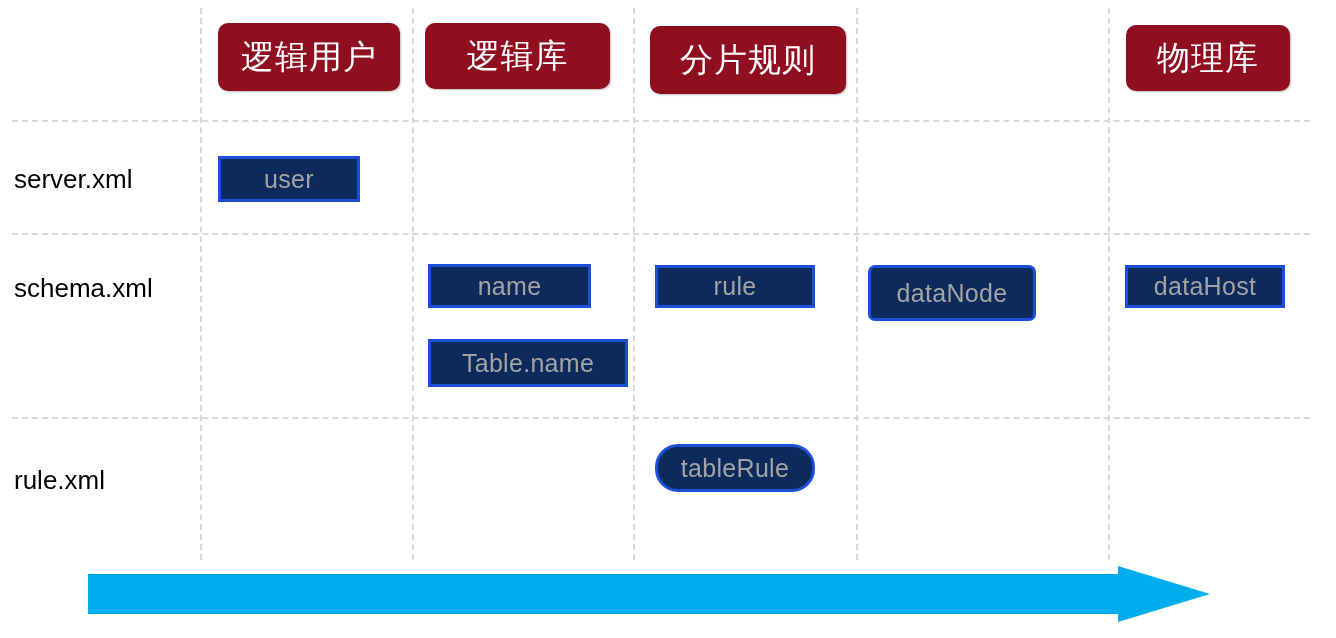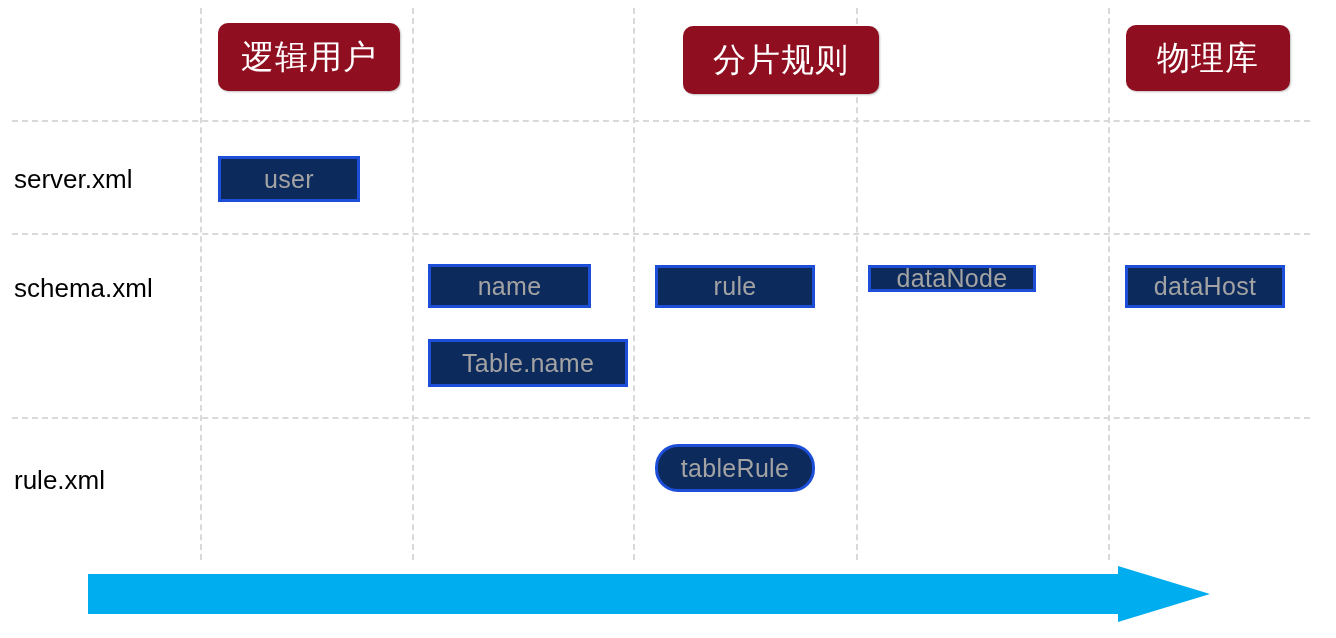--- a/index.html
+++ b/index.html
@@ -95,41 +95,42 @@
   <div class="hline" style="top:417px"></div>
 
   <div class="vline" style="left:200px"></div>
   <div class="vline" style="left:412px"></div>
   <div class="vline" style="left:633px"></div>
   <div class="vline" style="left:856px"></div>
   <div class="vline" style="left:1108px"></div>
 
   <div class="hdr red big" style="left: 218px; top: 23px; width: 182px; height: 68px; background: rgb(143, 15, 32);">逻辑用户</div>
 
+  <div class="hdr red big" style="left: 425px; top: 23px; width: 185px; height: 66px; background: rgb(143, 15, 32);">逻辑库</div>
 
-  <div class="hdr red big" style="left: 650px; top: 26px; width: 196px; height: 68px; background: rgb(143, 15, 32); margin-left: 33px;">分片规则</div>
+  <div class="hdr red big" style="left: 650px; top: 26px; width: 196px; height: 68px; background: rgb(143, 15, 32);">分片规则</div>
 
 
   <div class="hdr red big" style="left: 1126px; top: 25px; width: 164px; height: 66px; background: rgb(143, 15, 32);">物理库</div>
 
   <div class="rowlabel" style="top:164px;">server.xml</div>
 
   <div class="rowlabel" style="top:273px;">schema.xml</div>
 
   <div class="rowlabel" style="top:465px;">rule.xml</div>
 
   <div class="chip" style="left:218px; top:156px; width:142px; height:46px;">user</div>
 
   <div class="chip" style="left:428px; top:264px; width:163px; height:44px;">name</div>
 
   <div class="chip" style="left:428px; top:339px; width:200px; height:48px;">Table.name</div>
 
   <div class="chip" style="left:655px; top:265px; width:160px; height:43px;">rule</div>
 
-  <div class="chip" style="left:868px; top:265px; width:168px; height:27px;">dataNode</div>
+  <div class="chip" style="left:868px; top:265px; width:168px; height:56px;border-radius:7px;">dataNode</div>
 
   <div class="chip" style="left:1125px; top:265px; width:160px; height:43px;">dataHost</div>
 
   <div class="chip" style="left:655px; top:444px; width:160px; height:48px;border-radius:23px;">tableRule</div>
 
 
   <div id="arrow">
     <svg viewBox="0 0 1122 56" preserveAspectRatio="none" aria-hidden="true">
       <polygon points="0,8 1030,8 1030,0 1122,28 1030,56 1030,48 0,48" fill="#00AEEF"></polygon>
     </svg>

